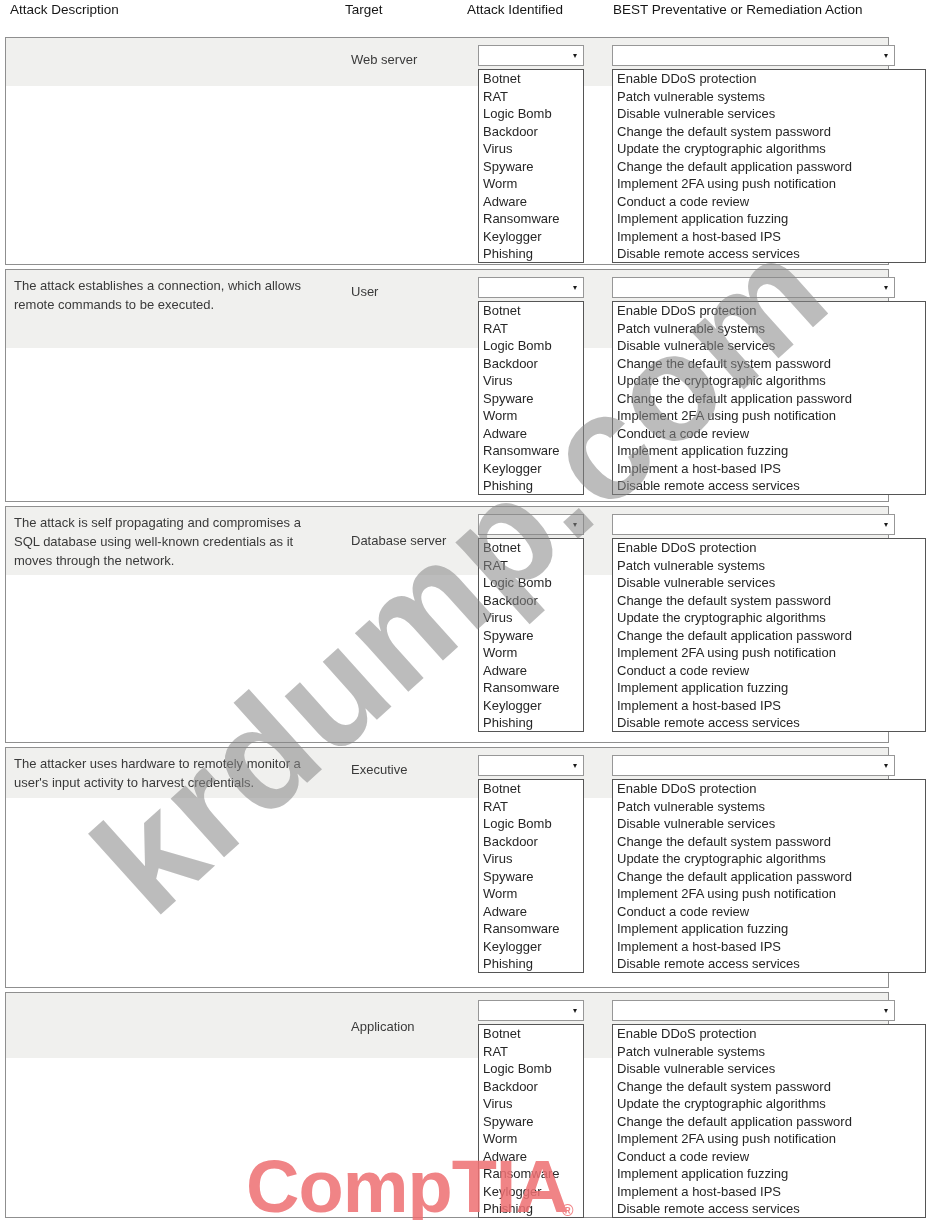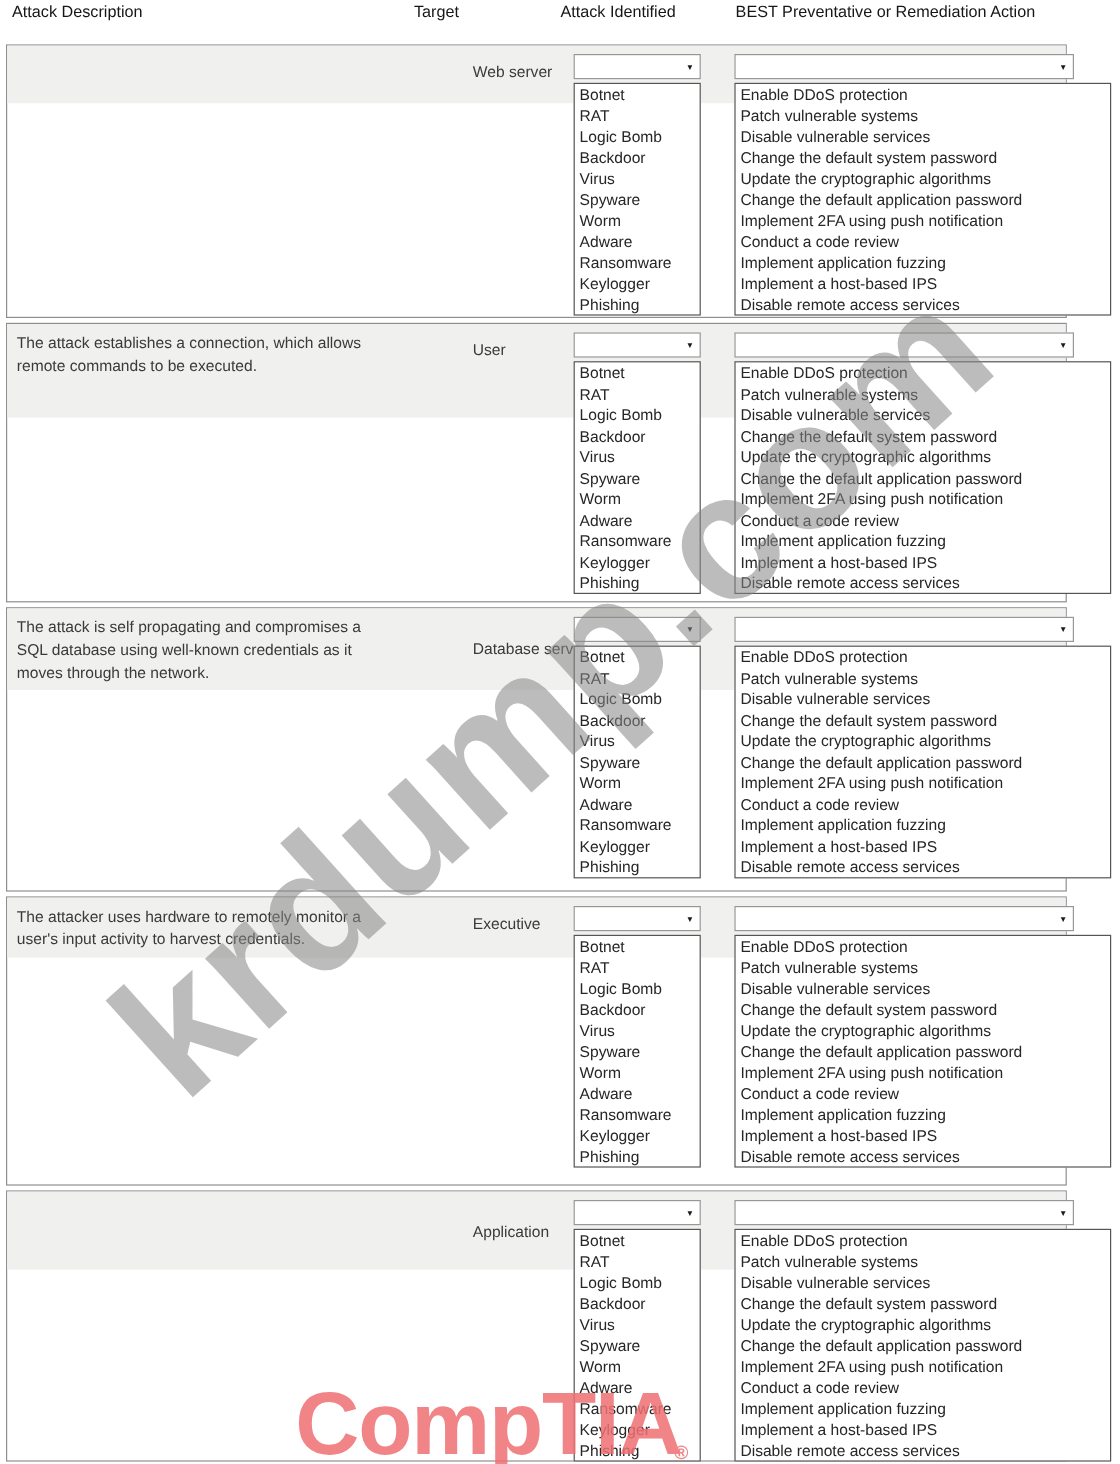--- a/index.html
+++ b/index.html
@@ -15,21 +15,21 @@
 
   .row{
     position:absolute;left:5px;width:884px;background:#ffffff;
     border:1px solid #8f8f8f;box-sizing:border-box;
   }
   .band{position:absolute;left:0;top:0;width:100%;background:#f0f0ee;}
   .desc{
     position:absolute;left:8px;top:6px;width:335px;
     font-size:13px;line-height:19px;color:#3a3a3a;
   }
-  .target{position:absolute;left:345px;font-size:13px;color:#3a3a3a;white-space:nowrap;margin-left:43px;}
+  .target{position:absolute;left:345px;font-size:13px;color:#3a3a3a;white-space:nowrap;}
 
   .select{
     position:absolute;top:7px;height:21px;background:#fff;
     border:1px solid #979797;box-sizing:border-box;cursor:default;
   }
   .select.attack{left:472px;width:106px;}
   .select.action{left:606px;width:283px;}
   .sel-value{display:inline-block;font-size:12px;padding-left:4px;line-height:19px;color:#222;}
   .caret{position:absolute;right:6px;top:5px;font-size:8px;color:#1a1a1a;line-height:10px;}
 

